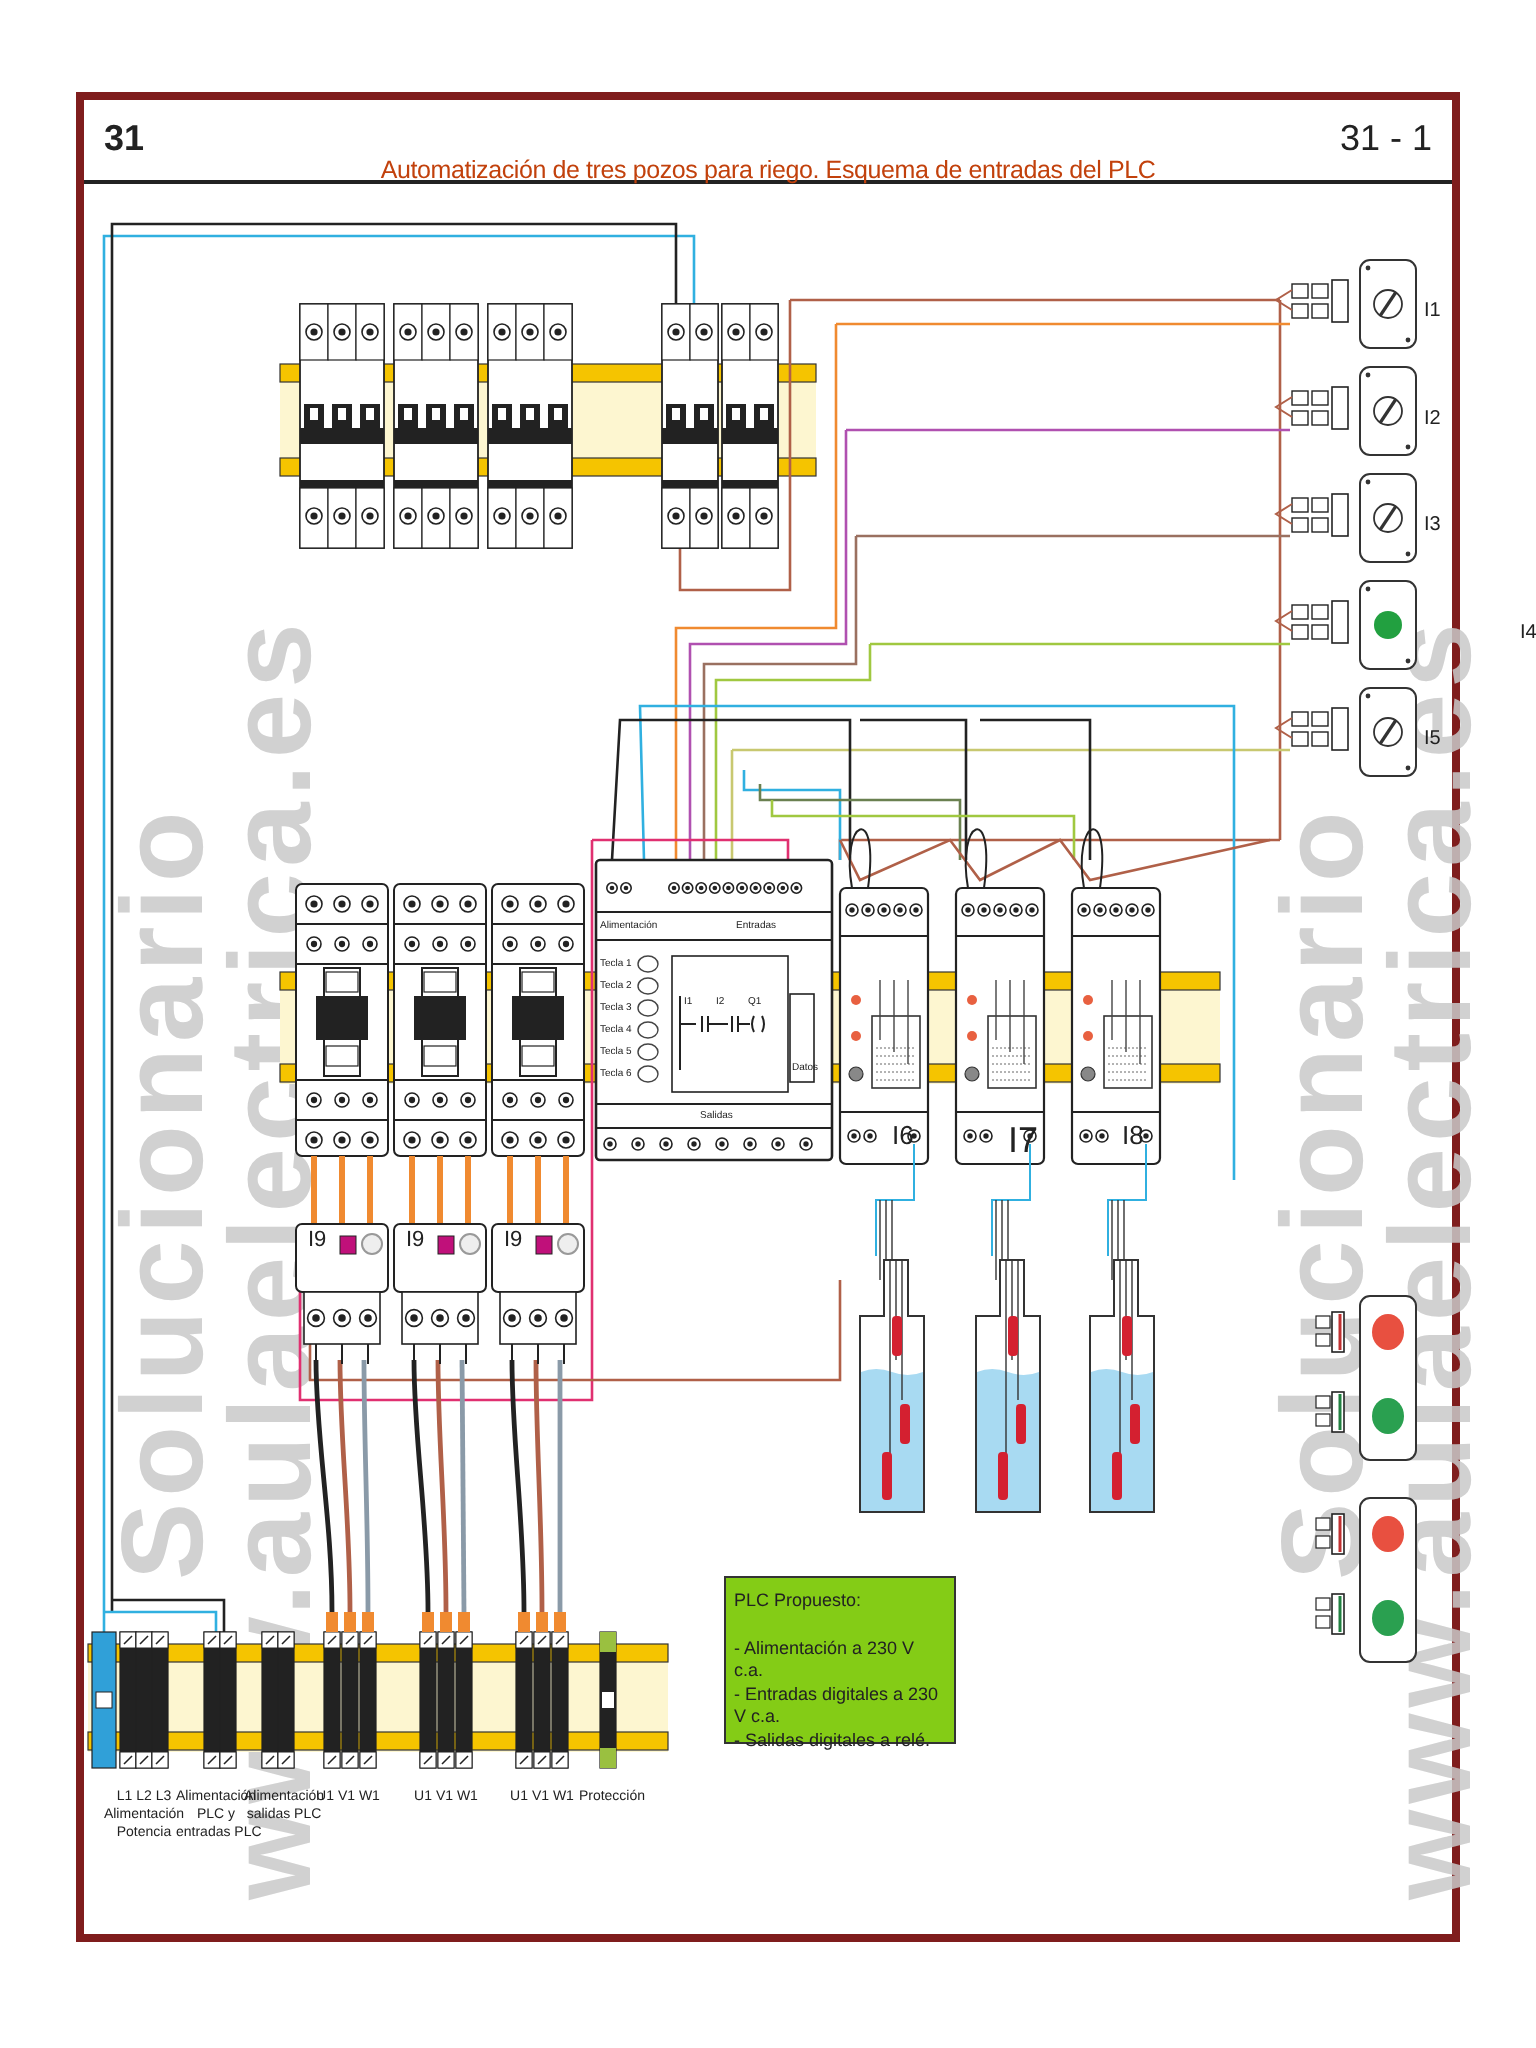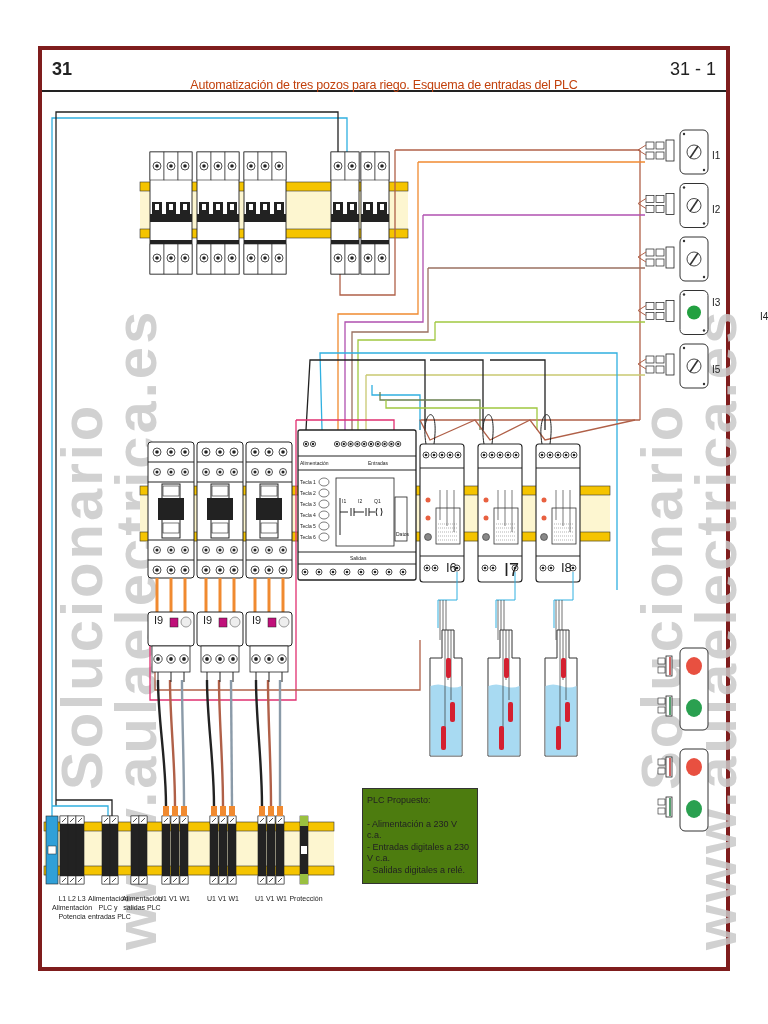--- a/index.html
+++ b/index.html
@@ -4,21 +4,21 @@
 <style>
   html,body{margin:0;padding:0;background:#fff;}
   body{width:768px;height:1024px;position:relative;overflow:hidden;font-family:"Liberation Sans",sans-serif;}
   .sheet{position:absolute;left:38px;top:46px;width:692px;height:925px;border:4px solid #7f1d1d;box-sizing:border-box;background:#fff;}
   .header{position:absolute;left:0;top:0;width:100%;height:42px;border-bottom:2px solid #222;box-sizing:border-box;}
   .h-num{position:absolute;left:10px;top:9px;font-size:18px;font-weight:bold;color:#222;}
   .h-title{position:absolute;left:0;right:0;top:12px;text-align:center;font-size:12.5px;color:#c2410c;letter-spacing:-0.2px;margin-top:16px;}
   .h-page{position:absolute;right:10px;top:9px;font-size:18px;font-weight:normal;color:#222;}
   svg.diagram{position:absolute;left:0;top:0;}
   .wm{position:absolute;font-weight:bold;color:#c9c9c9;font-size:58px;white-space:nowrap;transform-origin:left top;transform:rotate(-90deg);letter-spacing:3px;opacity:0.85;}
-  .note{position:absolute;left:362px;top:788px;width:116px;height:96px;border:1px solid #333;background:#4d7c0f;font-size:9px;color:#222;padding:6px 4px;box-sizing:border-box;line-height:11.5px;}
+  .note{position:absolute;left:362px;top:788px;width:116px;height:84px;border:1px solid #333;background:#84cc16;font-size:9px;color:#222;padding:6px 4px;box-sizing:border-box;line-height:11.5px;}
   .note .t{margin-bottom:12px;}
   .lbl{position:absolute;font-size:7px;color:#222;text-align:center;line-height:9px;}
   .ilbl{position:absolute;font-size:10px;color:#222;}
 </style>
 </head>
 <body>
 
 <div class="sheet">
   <div class="header">
     <span class="h-num">31</span>
@@ -850,21 +850,21 @@
     <div class="lbl" style="left: 300px; top: 522px; font-size: 5px;">Tecla 5</div>
     <div class="lbl" style="left: 300px; top: 533px; font-size: 5px;">Tecla 6</div>
   </div>
 <div class="lbl" style="left:342px;top:497px;font-size:5px;">I1</div>
 <div class="lbl" style="left:358px;top:497px;font-size:5px;">I2</div>
 <div class="lbl" style="left:374px;top:497px;font-size:5px;">Q1</div>
 <div class="lbl" style="left:396px;top:530px;font-size:5px;">Datos</div>
 
 <div class="ilbl" style="left:712px;top:150px;">I1</div>
 <div class="ilbl" style="left:712px;top:204px;">I2</div>
-<div class="ilbl" style="left:712px;top:257px;margin-top:40px;">I3</div>
+<div class="ilbl" style="left:712px;top:257px;">I3</div>
 <div class="ilbl" style="left:712px;top:311px;padding-left:48px;">I4</div>
 <div class="ilbl" style="left:712px;top:364px;">I5</div>
 
 <div class="ilbl" style="left:446px;top:560px;font-size:13px;text-align:center;">I6</div>
 <div class="ilbl" style="left:504px;top:560px;font-size:18px;">I7</div>
 <div class="ilbl" style="left:561px;top:560px;font-size:13px;">I8</div>
 
 <div class="ilbl" style="left:154px;top:614px;font-size:11px;">I9</div>
 <div class="ilbl" style="left:203px;top:614px;font-size:11px;">I9</div>
 <div class="ilbl" style="left:252px;top:614px;font-size:11px;">I9</div>

